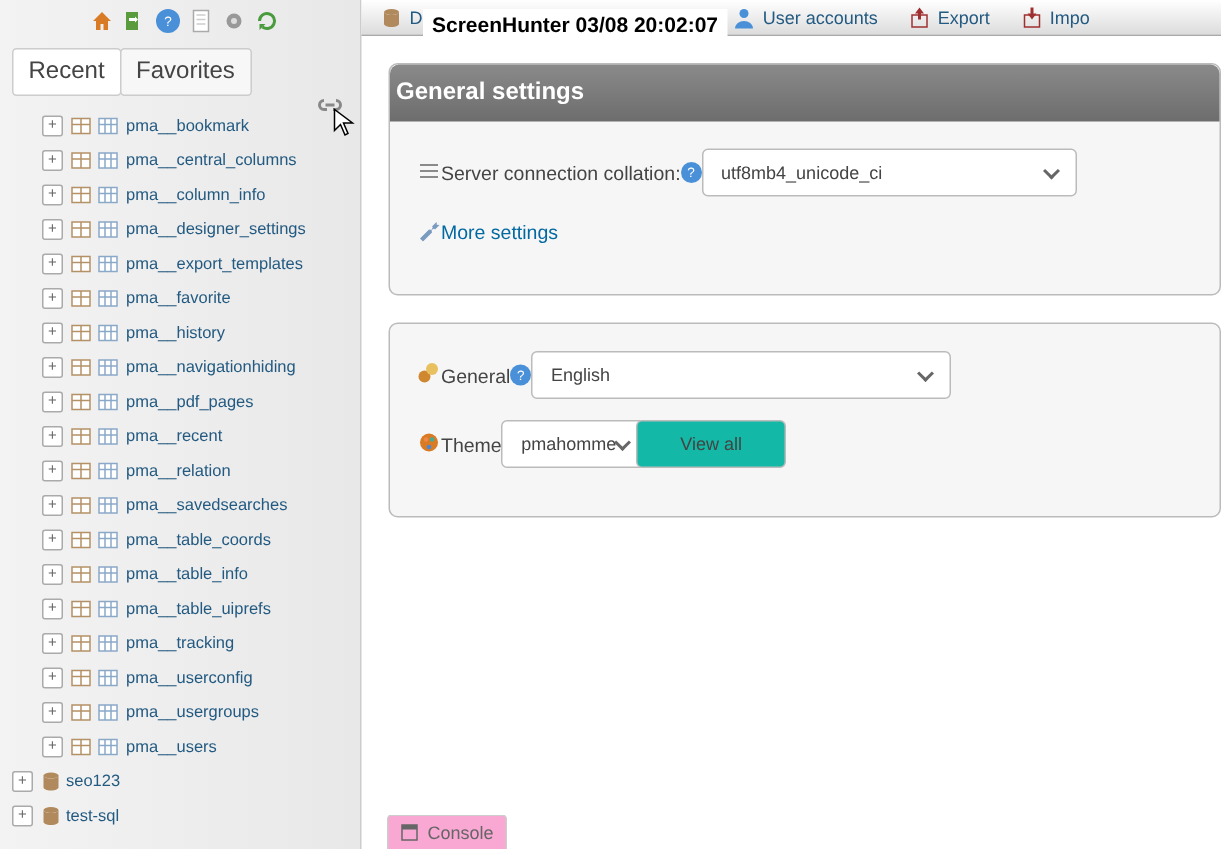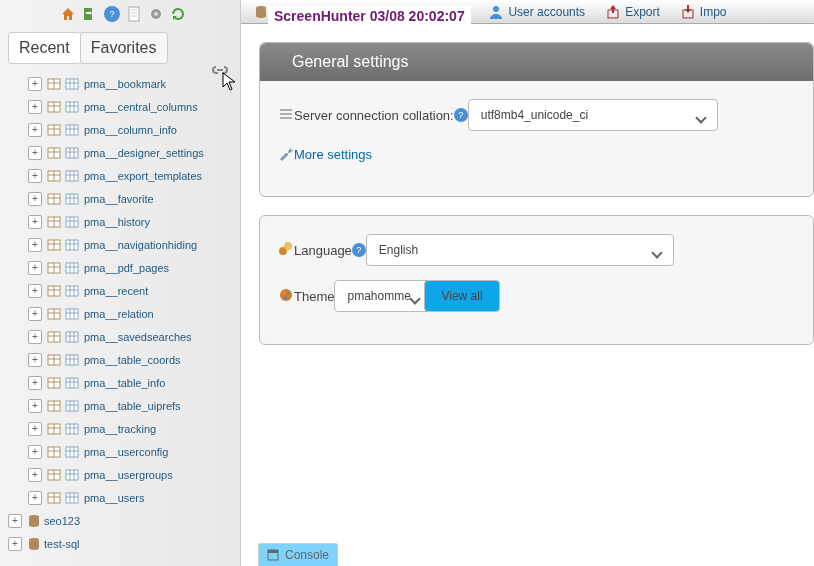--- a/index.html
+++ b/index.html
@@ -15,35 +15,35 @@
 .tree{padding:4px 0 0 6px}
 .tree-item{display:flex;align-items:center;height:23px;padding-left:22px;position:relative}
 .tree-item.db{padding-left:2px}
 .tree-item .exp{width:14px;height:14px;border:1px solid #aaa;border-radius:2px;background:#fff;display:inline-flex;align-items:center;justify-content:center;font-size:10px;color:#666;margin-right:4px;line-height:1}
 .tree-item .ic{width:16px;height:16px;margin-right:2px;display:inline-flex;align-items:center;justify-content:center}
 .tree-item .sic{width:16px;height:16px;margin-right:4px;display:inline-flex;align-items:center;justify-content:center}
 .tree-item a{color:#235a81;text-decoration:none;font-size:11px}
 .main{position:absolute;left:240px;top:0;right:0;height:566px;background:#fff;border-left:1px solid #ccc}
 .top-tabs{display:flex;align-items:center;height:24px;background:linear-gradient(#fff,#dcdcdc);border-bottom:1px solid #aaa;padding-left:12px;gap:20px;overflow:hidden;position:relative}
 .top-tabs .ttab{display:flex;align-items:center;gap:4px;color:#235a81;font-size:12px;white-space:nowrap}
-.watermark{position:absolute;left:268px;top:6px;background:#fff;padding:2px 6px;color:#701a75;font-weight:bold;font-size:14px;z-index:50;white-space:nowrap}
+.watermark{position:absolute;left:282px;top:6px;background:#fff;padding:2px 6px;color:#000000;font-weight:bold;font-size:14px;z-index:50;white-space:nowrap}
 .panel{margin:18px 0 0 18px;border:1px solid #bbb;border-radius:6px;background:#f6f6f6}
-.panel h3{background:linear-gradient(#8a8a8a,#6d6d6d);color:#fff;padding:10px 32px;font-size:16px;font-weight:normal;border-radius:6px 6px 0 0}
+.panel h3{background:linear-gradient(#8a8a8a,#6d6d6d);color:#fff;padding:10px 4px;font-size:16px;font-weight:bold;border-radius:6px 6px 0 0}
 .panel-body{padding:18px}
 .row{display:flex;align-items:center;margin-bottom:14px}
 .row label{color:#444;font-size:13px}
-.sel{display:flex;align-items:flex-end;justify-content:space-between;background:#fff;border:1px solid #bbb;border-radius:4px;padding:8px 12px;font-size:12px;color:#444;cursor:pointer}
+.sel{display:flex;align-items:center;justify-content:space-between;background:#fff;border:1px solid #bbb;border-radius:4px;padding:8px 12px;font-size:12px;color:#444;cursor:pointer}
 .sel.wide{width:250px}
-.sel.med{width:308px}
+.sel.med{width:280px}
 .sel.sm{width:96px}
 .chev{border:solid #666;border-width:0 2px 2px 0;padding:3px;transform:rotate(45deg);margin-top:-3px}
 .link{color:#0369a1;cursor:pointer;font-size:13px}
 .helpq{width:14px;height:14px;border-radius:50%;background:#4a90d9;color:#fff;display:inline-flex;align-items:center;justify-content:center;font-size:9px}
-.viewall{border:1px solid #bbb;background:#0ea5e9;border-radius:4px;padding:8px 16px;font-size:12px;color:#444;cursor:pointer;margin-left:-6px}
-.console{position:absolute;left:258px;bottom:0;border:1px solid #ccc;border-bottom:none;background:#7dd3fc;padding:4px 8px;display:flex;align-items:center;gap:6px;font-size:12px;color:#666;border-radius:3px 3px 0 0}
+.viewall{border:1px solid #bbb;background:#14b8a6;border-radius:4px;padding:8px 28px;font-size:12px;color:#444;cursor:pointer;margin-left:-6px}
+.console{position:absolute;left:258px;bottom:0;border:1px solid #ccc;border-bottom:none;background:#f9a8d4;padding:4px 8px;display:flex;align-items:center;gap:6px;font-size:12px;color:#666;border-radius:3px 3px 0 0}
 .cursor{position:absolute;left:222px;top:72px;z-index:60}
 .scrollbar{position:absolute;left:243px;top:0;width:12px;height:566px;background:#e8e8e8}
 .icn{width:16px;height:16px}
 </style>
 </head>
 <body>
 
 <div class="sidebar">
   <div class="side-toolbar">
     <span>
@@ -546,21 +546,21 @@
     </div>
   </div>
 
   <div class="panel">
     <div class="panel-body">
       <div class="row">
         <span><svg class="icn" viewBox="0 0 16 16">
               <circle cx="5" cy="10" r="4" fill="#d08830"></circle>
               <circle cx="10" cy="5" r="4" fill="#e8c060"></circle>
             </svg></span>
-        <label>Language</label>
+        <label>General</label>
         <span class="helpq">?</span>
         <div class="sel med">
           <span>English</span>
             <span class="chev"></span>
         </div>
       </div>
       <div class="row">
         <span><svg class="icn" viewBox="0 0 16 16">
               <circle cx="8" cy="8" r="6" fill="#d97b24"></circle>
               <circle cx="6" cy="6" r="1.5" fill="#e84"></circle>

